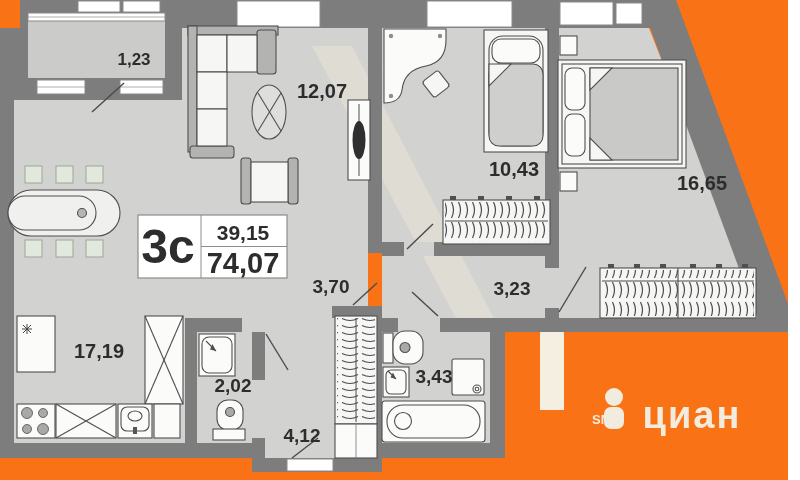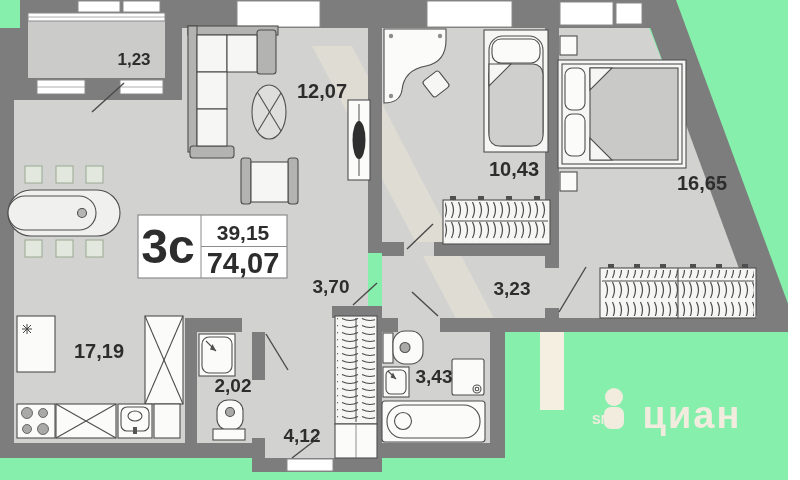--- a/index.html
+++ b/index.html
@@ -1,16 +1,16 @@
 <!DOCTYPE html>
 <html><head>
 <meta charset="utf-8">
 <style>
   html,body{margin:0;padding:0;background:#fff;}
-  #stage{width:788px;height:480px;position:relative;background:#86efac;overflow:hidden;}
+  #stage{width:788px;height:480px;position:relative;background:#f97316;overflow:hidden;}
   svg{display:block;}
   text{font-family:"Liberation Sans","DejaVu Sans",sans-serif;font-weight:bold;fill:#2d2d2d;}
   .wm{fill:#f2ecdf;}
 </style>
 </head>
 <body>
 
 <div id="stage">
 <svg viewBox="0 0 800 480" width="800" height="480">
   <defs>

